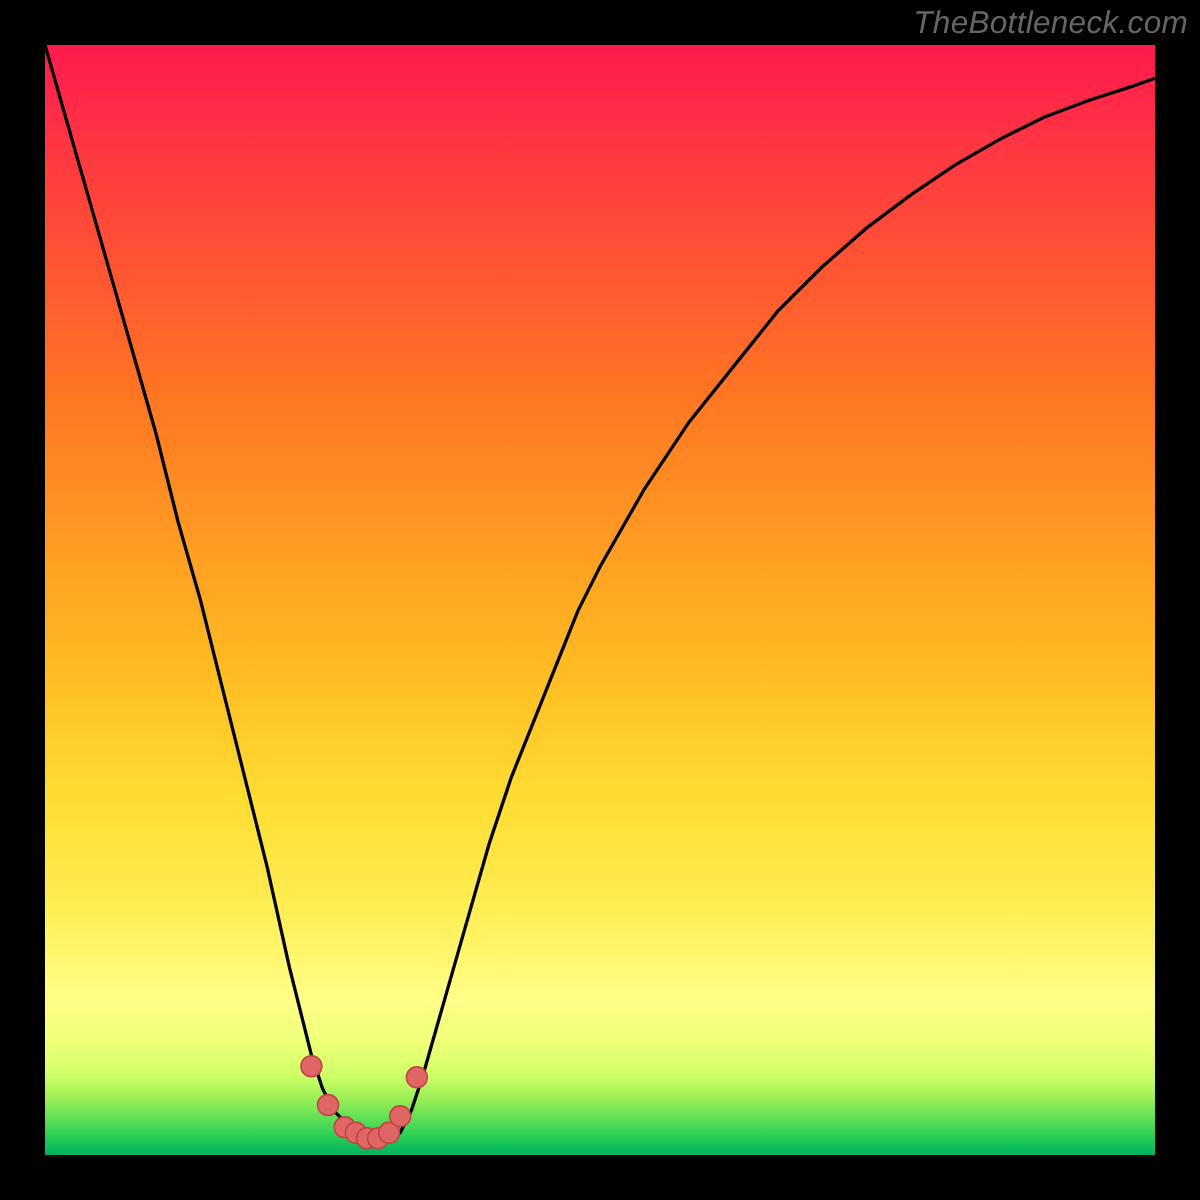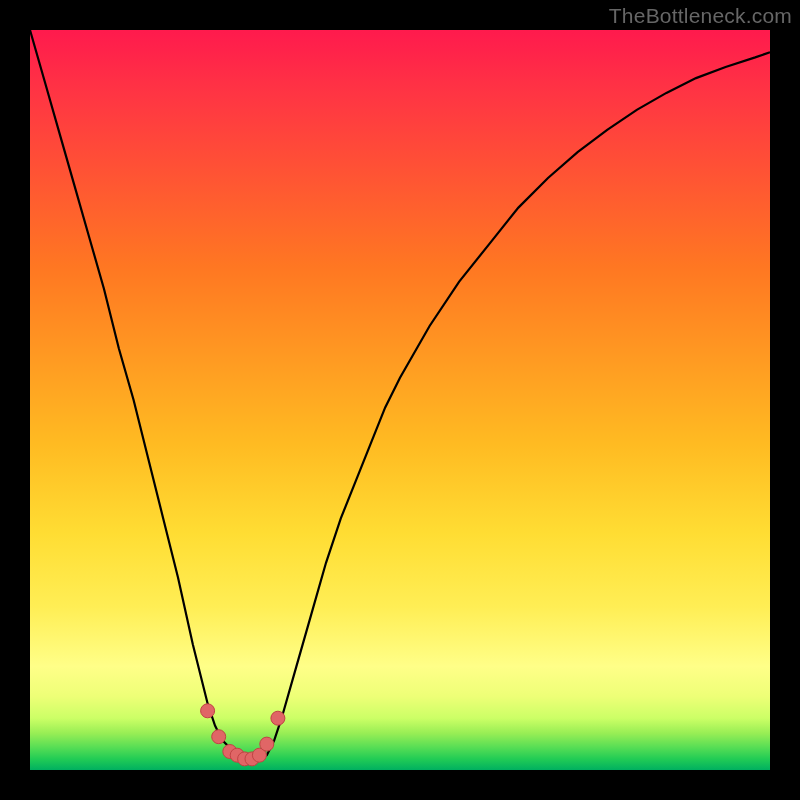--- a/index.html
+++ b/index.html
@@ -9,20 +9,21 @@
     height: 800px;
     overflow: hidden;
     background: #000;
     font-family: Arial, Helvetica, sans-serif;
   }
   .frame {
     position: absolute;
     left: 0; top: 0;
     width: 800px; height: 800px;
     background: #000;
+    font-style: italic;
   }
   .plot {
     position: absolute;
     left: 30px;
     top: 30px;
     width: 740px;
     height: 740px;
     background: linear-gradient(to bottom,
       #ff1a4d 0%,
       #ff3344 8%,

